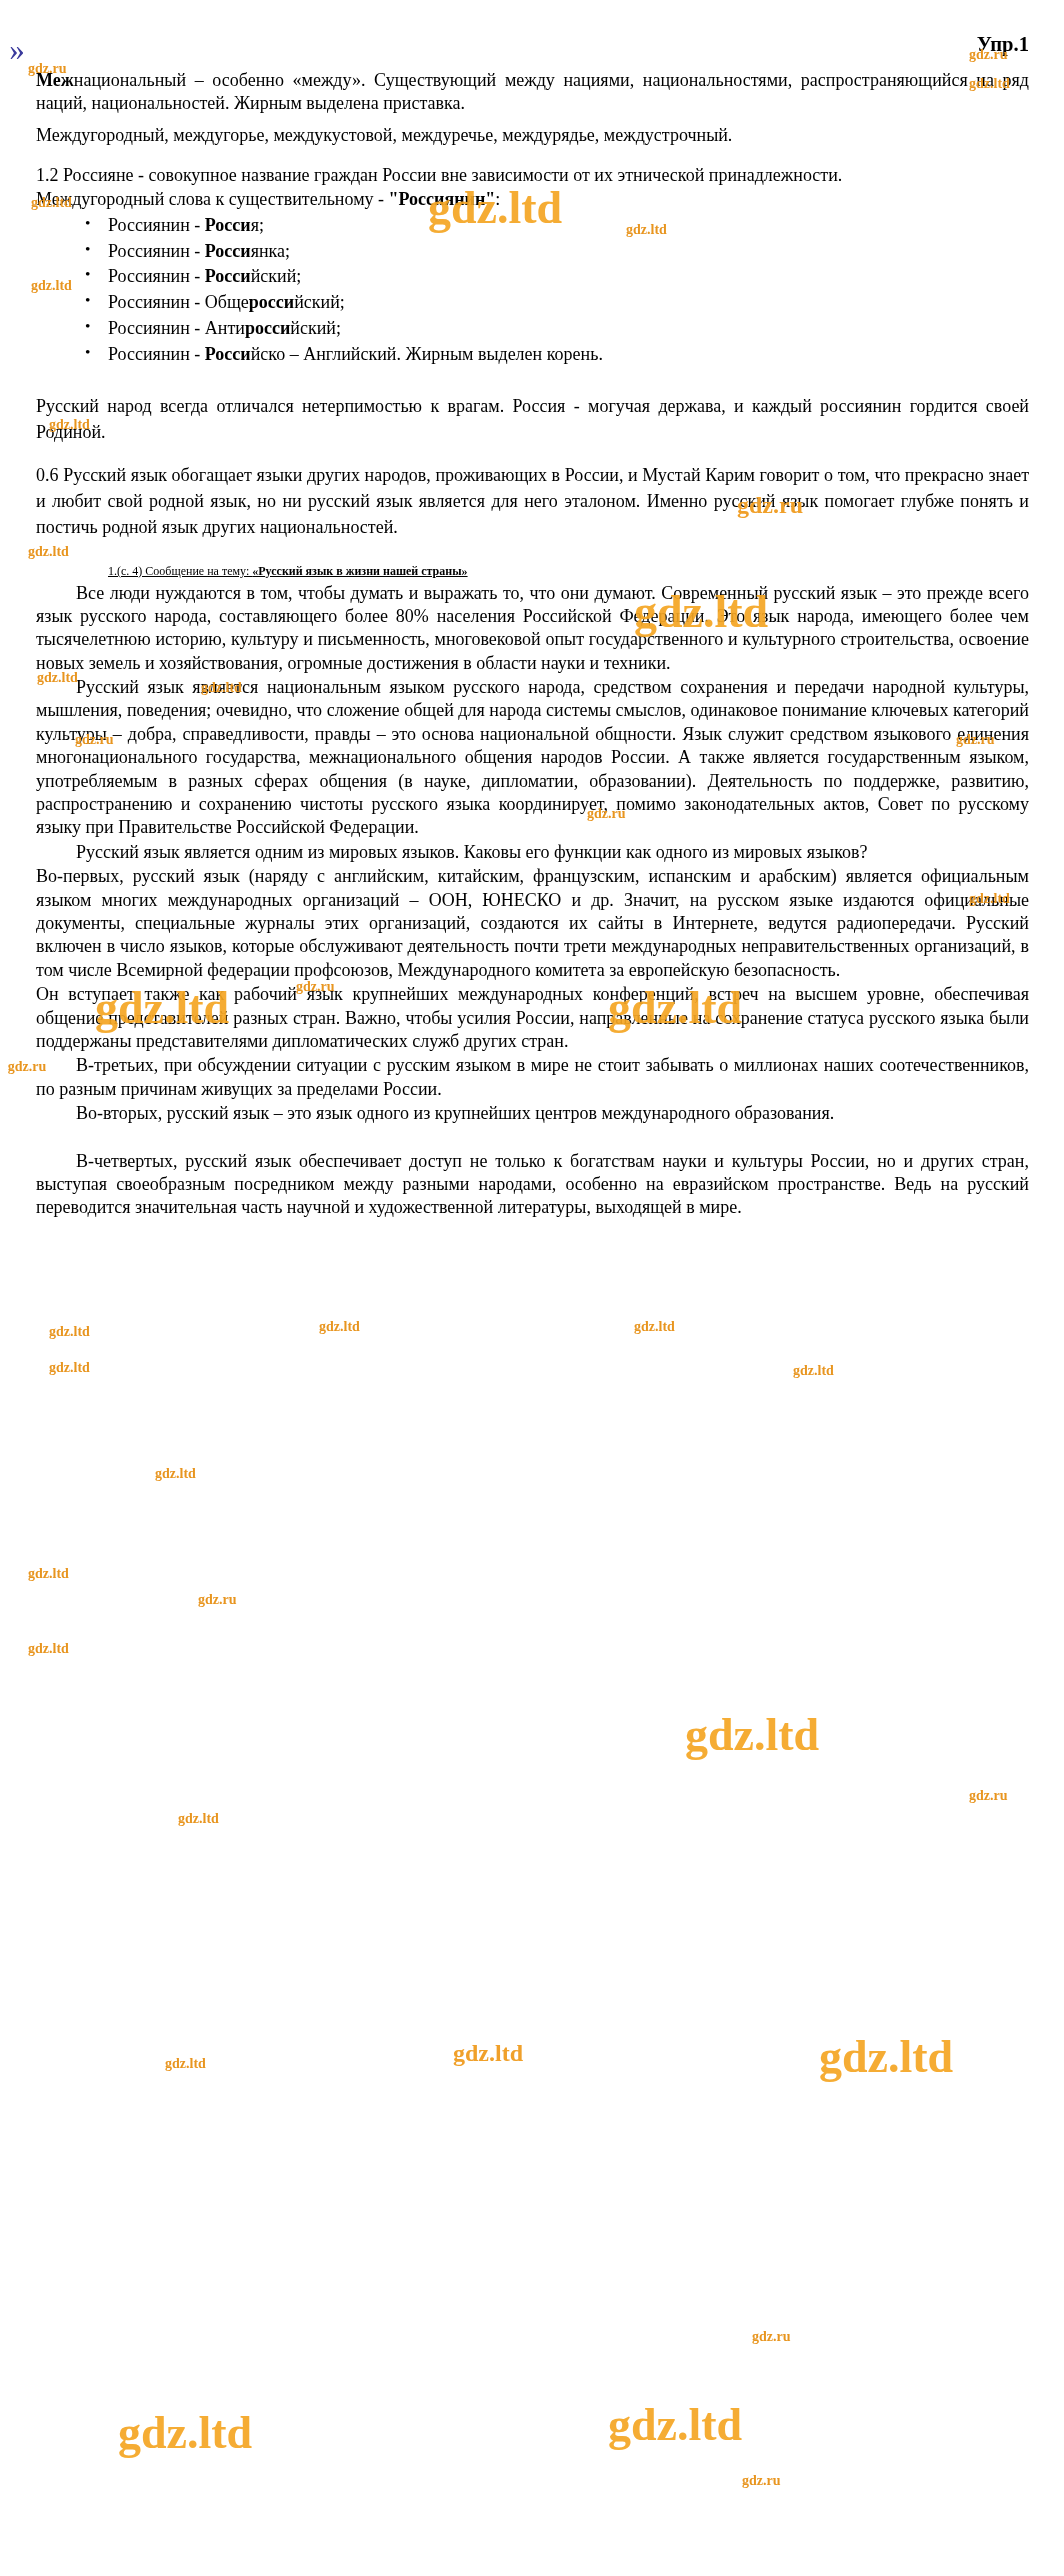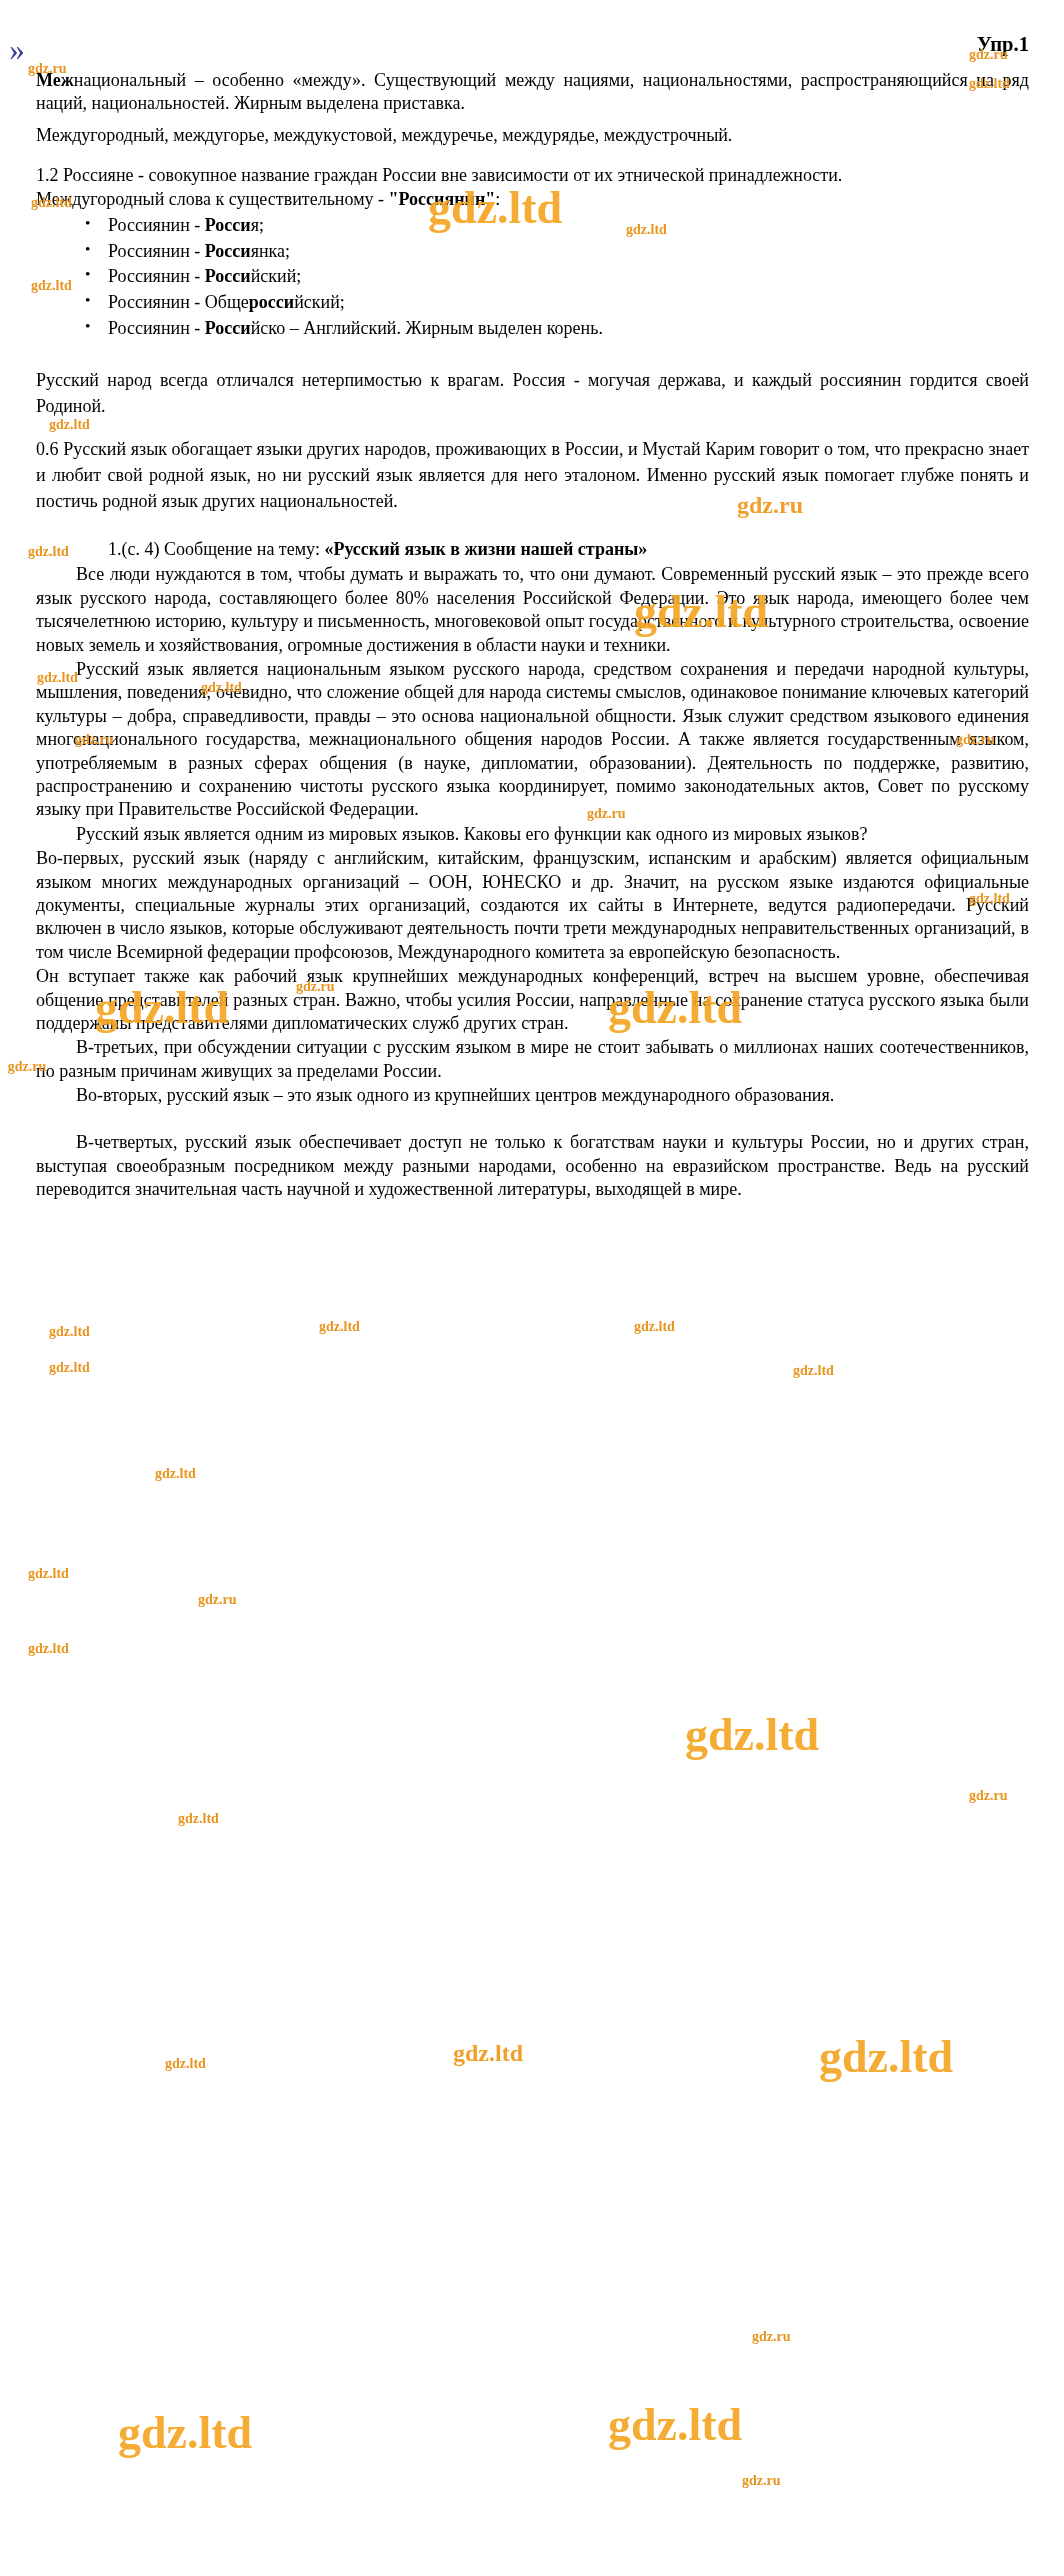--- a/index.html
+++ b/index.html
@@ -93,22 +93,23 @@
     content: "\2022";
     position: absolute;
     left: 49px;
     top: -1px;
     font-size: 15.5px;
   }
   .spacer-sm { height: 7.2px; }
   .spacer-md { height: 15.5px; }
   .spacer-lg { height: 23px; }
   .heading-line {
-    font-size: 18px;
+    font-size: 12px;
     margin: 0 0 2.1px 0;
+    text-decoration: underline;
   }
 </style>
 </head>
 <body>
 
 <div class="page">
 
   <div class="chevron">»</div>
 
   <div class="wm small" style="left:28px; top:61px;">gdz.ru</div>
@@ -166,20 +167,21 @@
 
     <p class="just">1.2  Россияне - совокупное название граждан России вне зависимости от их этнической принадлежности.</p>
 
     <p><span>Междугородный слова к существительному - </span><span class="b">"Россиянин"</span><span>:</span></p>
 
     <ul class="roots">
       <li><span>Россиянин - </span><span class="b">Росси</span><span>я;</span></li>
       <li><span>Россиянин - </span><span class="b">Росси</span><span>янка;</span></li>
       <li><span>Россиянин - </span><span class="b">Росси</span><span>йский;</span></li>
       <li><span>Россиянин - Обще</span><span class="b">росси</span><span>йский;</span></li>
+      <li><span>Россиянин - Анти</span><span class="b">росси</span><span>йский;</span></li>
       <li><span>Россиянин - </span><span class="b">Росси</span><span>йско – Английский. Жирным выделен корень.</span></li>
     </ul>
 
     <div class="spacer-lg"></div>
 
     <p class="just" style="line-height:1.45;">Русский народ всегда отличался нетерпимостью к врагам. Россия -  могучая держава, и каждый россиянин гордится своей Родиной.</p>
 
     <div class="spacer-md"></div>
 
     <p class="just" style="line-height:1.45;">0.6 Русский язык обогащает языки других народов, проживающих в России, и Мустай Карим говорит о том, что прекрасно знает и любит свой родной язык, но ни русский язык является для него эталоном. Именно русский язык помогает глубже понять и постичь родной язык других национальностей.</p>

